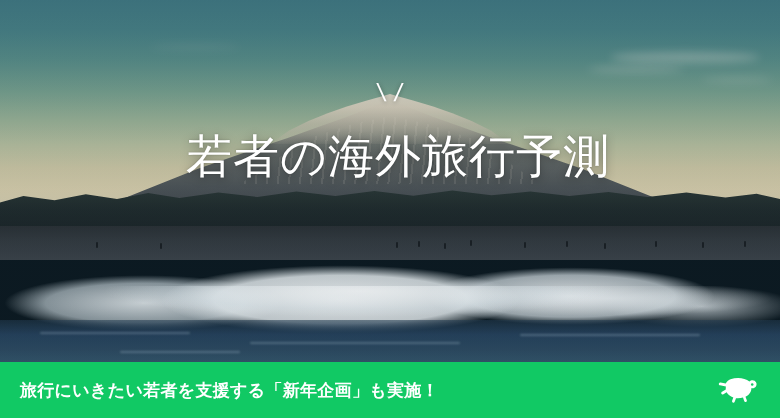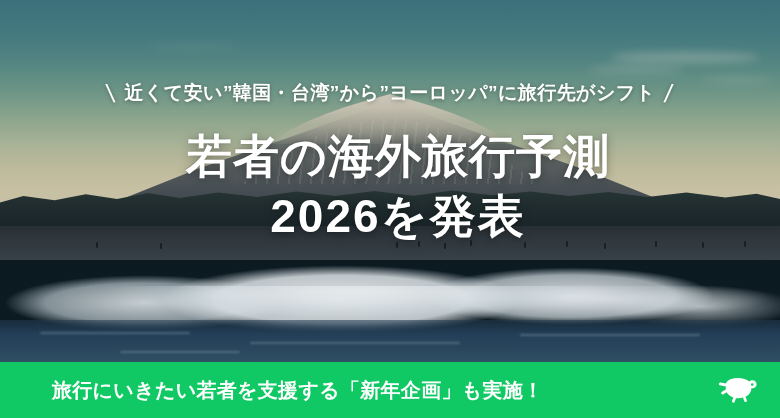--- a/index.html
+++ b/index.html
@@ -236,21 +236,21 @@
   .kicker .slash.right { transform: skewX(-10deg); }
 
   .headline {
     position: absolute;
     left: 16px;
     right: 0;
     top: 127px;
     text-align: center;
     color: #ffffff;
     font-size: 46px;
-    font-weight: bold;
+    font-weight: normal;
     line-height: 1.30;
     letter-spacing: 1px;
     text-shadow: 0 2px 10px rgba(0,0,0,0.34), 0 0 2px rgba(0,0,0,0.22);
   }
   .headline .l2 { letter-spacing: 2px; }
 
   
   .footer {
     position: absolute;
     left: 0;
@@ -260,25 +260,24 @@
     background: #11c964;
     z-index: 6;
     display: flex;
     align-items: center;
     justify-content: space-between;
     padding: 0 18px 0 20px;
     box-sizing: border-box;
   }
   .footer-text {
     color: #ffffff;
-    font-size: 20px;
+    font-size: 17px;
     font-weight: bold;
     letter-spacing: .3px;
     white-space: nowrap;
-    margin-left: 32px;
   }
   .logo {
     display: flex;
     align-items: center;
     gap: 8px;
     position: relative;
     padding-right: 2px;
   }
   .logo-mark { display: block; }
   .logo-word {
@@ -346,27 +345,25 @@
       <div class="ocean-streak" style="left:120px; top:31px; width:120px;"></div>
     </div>
 
     <div class="scrim"></div>
   </div>
 
   <div class="content">
 
     <div class="kicker">
       <span class="slash left">\</span>
-      <span>近くて安い”韓国・台湾”から”ヨーロッパ”に旅行先がシフト</span>
       <span class="slash right">/</span>
     </div>
 
     <div class="headline">
       <div class="l1">若者の海外旅行予測</div>
-      <div class="l2">2026を発表</div>
     </div>
 
   </div>
 
   <div class="footer">
     <div class="footer-text">旅行にいきたい若者を支援する「新年企画」も実施！</div>
 
     <div class="logo">
       <svg class="logo-mark" width="46" height="28" viewBox="0 0 46 28" aria-hidden="true">
         <path fill="#ffffff" d="M16.5 3.2c6.6-2.3 14.6-1.4 18.9 2.4 1.3-1.5 3.5-1.9 5.2-0.9 2 1.2 2.6 3.8 1.3 5.7-1 1.5-2.9 2.1-4.5 1.6 0.1 3.6-2.2 7-5.9 8.8l1.3 3.5c0.3 0.9-0.2 1.7-1.1 1.7-0.7 0-1.3-0.4-1.5-1.1l-1.2-3.3c-2.1 0.6-4.5 0.8-7 0.6l-1.3 3.6c-0.3 0.8-1.2 1.1-1.9 0.7-0.6-0.3-0.9-1-0.7-1.7l1.2-3.4c-3.1-1-5.4-2.8-6.6-5.1l-3.3 1.9c-0.8 0.5-1.8 0.1-2.1-0.7-0.2-0.7 0.1-1.4 0.7-1.8l3.8-2.2c-0.1-1-0.1-2 0.1-3L6 9.3c-0.9-0.2-1.4-1.1-1.1-1.9 0.2-0.7 0.9-1.1 1.7-1l5.1 1c1-1.7 2.6-3.2 4.8-4.2z"></path>

